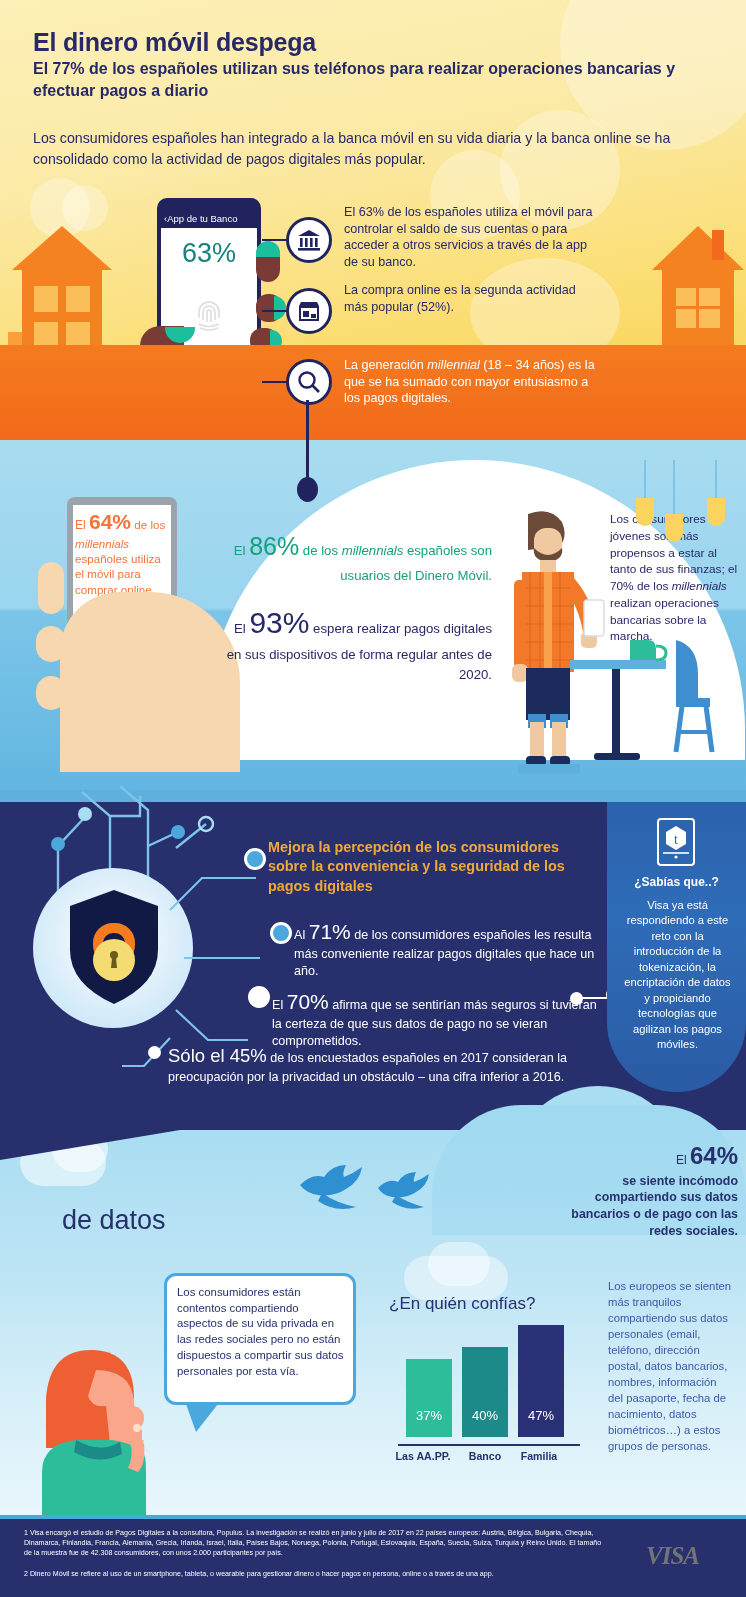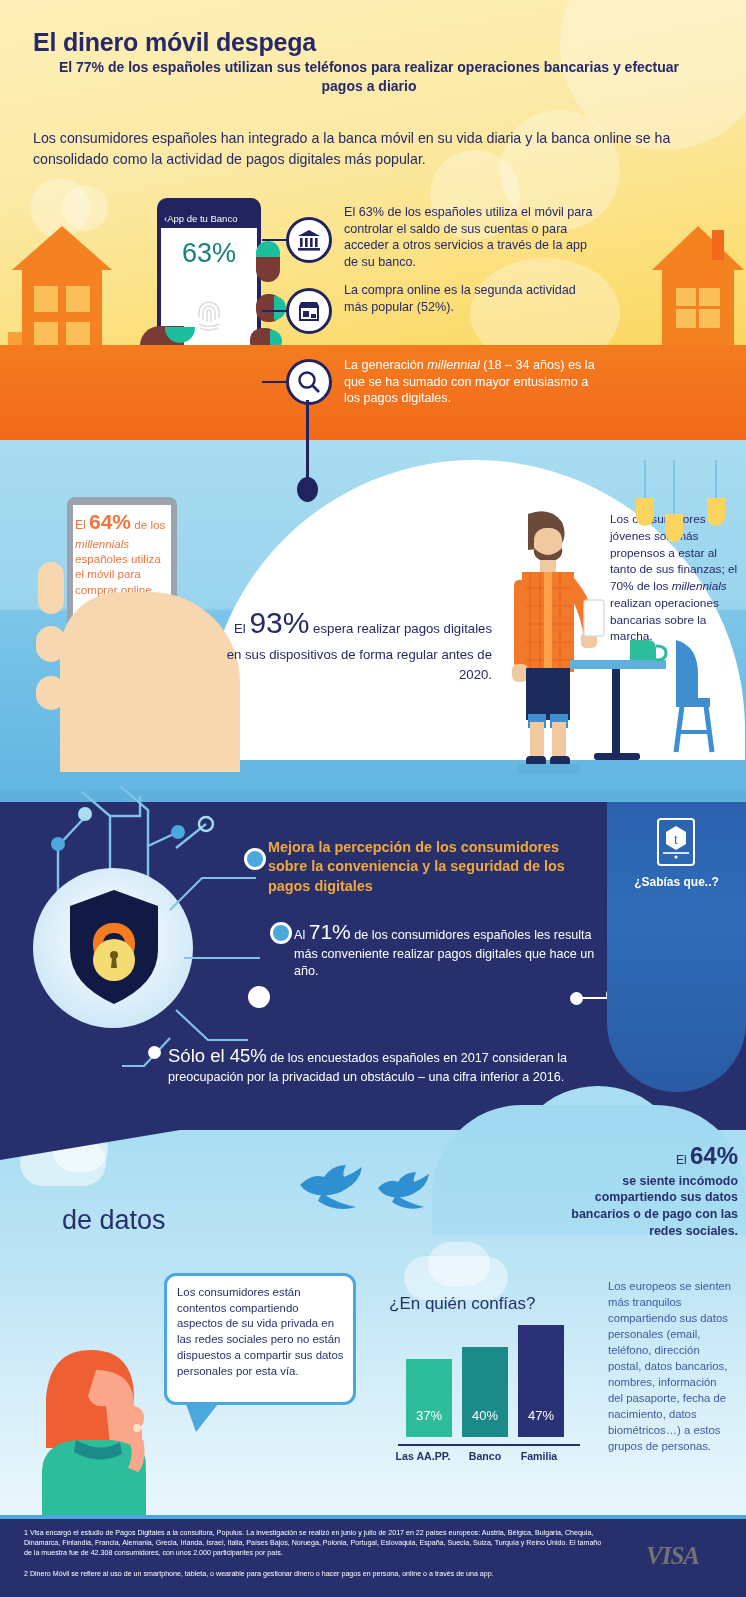--- a/index.html
+++ b/index.html
@@ -19,22 +19,22 @@
     background: linear-gradient(170deg, #fdf0b8 0%, #fbeaa6 35%, #fbdd72 70%, #f9cf4d 100%);
     overflow: hidden;
   }
   .hdr-cloud { position: absolute; border-radius: 50%; background: rgba(255,255,255,0.30); }
 
   .title-main {
     position: absolute; left: 33px; top: 28px;
     font-size: 25px; font-weight: bold; color: #27286a; letter-spacing: -0.2px;
   }
   .title-sub {
-    position: absolute; left: 39px; top: 58px; width: 660px;
-    font-size: 14px; font-weight: bold; color: #27286a; line-height: 1.35; text-align: center;
+    position: absolute; left: 33px; top: 58px; width: 660px;
+    font-size: 16px; font-weight: bold; color: #27286a; line-height: 1.35;
   }
   .intro-text {
     position: absolute; left: 33px; top: 128px; width: 660px;
     font-size: 14.2px; color: #27286a; line-height: 1.45;
   }
 
   
   .orange-band {
     position: absolute; left: 0; top: 345px; width: 746px; height: 95px;
     background: linear-gradient(180deg,#f47b20 0%, #f26a1b 100%);
@@ -379,20 +379,23 @@
   </div>
   <div class="t64-text">
     <span class="sm">El </span><span class="t64-big">64%</span><span> de los </span><span class="it">millennials</span><span> españoles utiliza el móvil para comprar online.</span>
   </div>
 
   <div class="finger-beige" style="left:38px;top:562px;width:26px;height:52px;border-radius:14px;"></div>
   <div class="finger-beige" style="left:36px;top:676px;width:30px;height:34px;border-radius:16px;"></div>
   <div class="finger-beige" style="left:36px;top:626px;width:30px;height:36px;border-radius:16px;"></div>
   <div class="palm-beige" style="left:60px;top:592px;width:180px;height:180px;border-radius:60px 90px 0 0;"></div>
 
+  <div class="stat-86">
+    <span>El </span><span class="num">86%</span><span> de los </span><span class="it">millennials</span><span> españoles son usuarios del Dinero Móvil.</span>
+  </div>
   <div class="stat-93">
     <span>El </span><span class="num">93%</span><span> espera realizar pagos digitales en sus dispositivos de forma regular antes de 2020.</span>
   </div>
   <div class="right-note">
     <span>Los consumidores jóvenes son más propensos a estar al tanto de sus finanzas; el 70% de los </span><span class="it">millennials</span><span> realizan operaciones bancarias sobre la marcha.</span>
   </div>
 
   <div class="lamp-cord" style="left:644px;top:460px;height:40px;"></div>
   <div class="lamp" style="left:636px;top:498px;width:18px;height:28px;"></div>
   <div class="lamp-cord" style="left:673px;top:460px;height:56px;"></div>
@@ -486,34 +489,38 @@
   <div class="node" style="left:248px;top:986px;width:22px;height:22px;background:#ffffff;border:3px solid #ffffff;"></div>
   <div class="node" style="left:148px;top:1046px;width:13px;height:13px;background:#ffffff;"></div>
   <div class="node" style="left:570px;top:992px;width:13px;height:13px;background:#ffffff;"></div>
   <div style="position:absolute;left:578px;top:997px;width:40px;height:2px;background:#ffffff;"></div>
   <div class="node" style="left:606px;top:986px;width:18px;height:18px;background:#2b62ad;border:3px solid #ffffff;"></div>
 
   <div class="sec3-title">Mejora la percepción de los consumidores sobre la conveniencia y la seguridad de los pagos digitales</div>
   <div class="stat-71">
     <span>Al </span><span class="num">71%</span><span> de los consumidores españoles les resulta más conveniente realizar pagos digitales que hace un año.</span>
   </div>
+  <div class="stat-70">
+    <span>El </span><span class="num">70%</span><span> afirma que se sentirían más seguros si tuvieran la certeza de que sus datos de pago no se vieran comprometidos.</span>
+  </div>
   <div class="stat-45">
     <span class="num">Sólo el </span><span class="num">45%</span><span> de los encuestados españoles en 2017 consideran la preocupación por la privacidad un obstáculo – una cifra inferior a 2016.</span>
   </div>
 
   <div class="sabias-panel"></div>
   <div class="tok-icon">
     <svg width="34" height="40" viewBox="0 0 34 40">
       <polygon points="17,6 27,12 27,24 17,30 7,24 7,12" fill="#ffffff"></polygon>
       <text x="17" y="24" font-size="14" font-family="Liberation Serif, serif" fill="#2b62ad" text-anchor="middle">t</text>
       <line x1="4" y1="33" x2="30" y2="33" stroke="#ffffff" stroke-width="1.6"></line>
       <circle cx="17" cy="37" r="1.6" fill="#ffffff"></circle>
     </svg>
   </div>
   <div class="sabias-title">¿Sabías que..?</div>
+  <div class="sabias-body">Visa ya está respondiendo a este reto con la introducción de la tokenización, la encriptación de datos y propiciando tecnologías que agilizan los pagos móviles.</div>
 
   <div class="sec-pale">
     <div class="hdr-cloud" style="left:20px;top:10px;width:86px;height:46px;background:rgba(255,255,255,.55);border-radius:30px;"></div>
     <div class="hdr-cloud" style="left:52px;top:-4px;width:56px;height:46px;background:rgba(255,255,255,.55);border-radius:30px;"></div>
     <div class="hdr-cloud" style="left:404px;top:126px;width:104px;height:44px;background:rgba(255,255,255,.45);border-radius:26px;"></div>
     <div class="hdr-cloud" style="left:428px;top:112px;width:62px;height:44px;background:rgba(255,255,255,.45);border-radius:26px;"></div>
   </div>
   <div class="navy-wedge"></div>
   <div class="cloud64b"></div>
   <div class="cloud64"></div>

